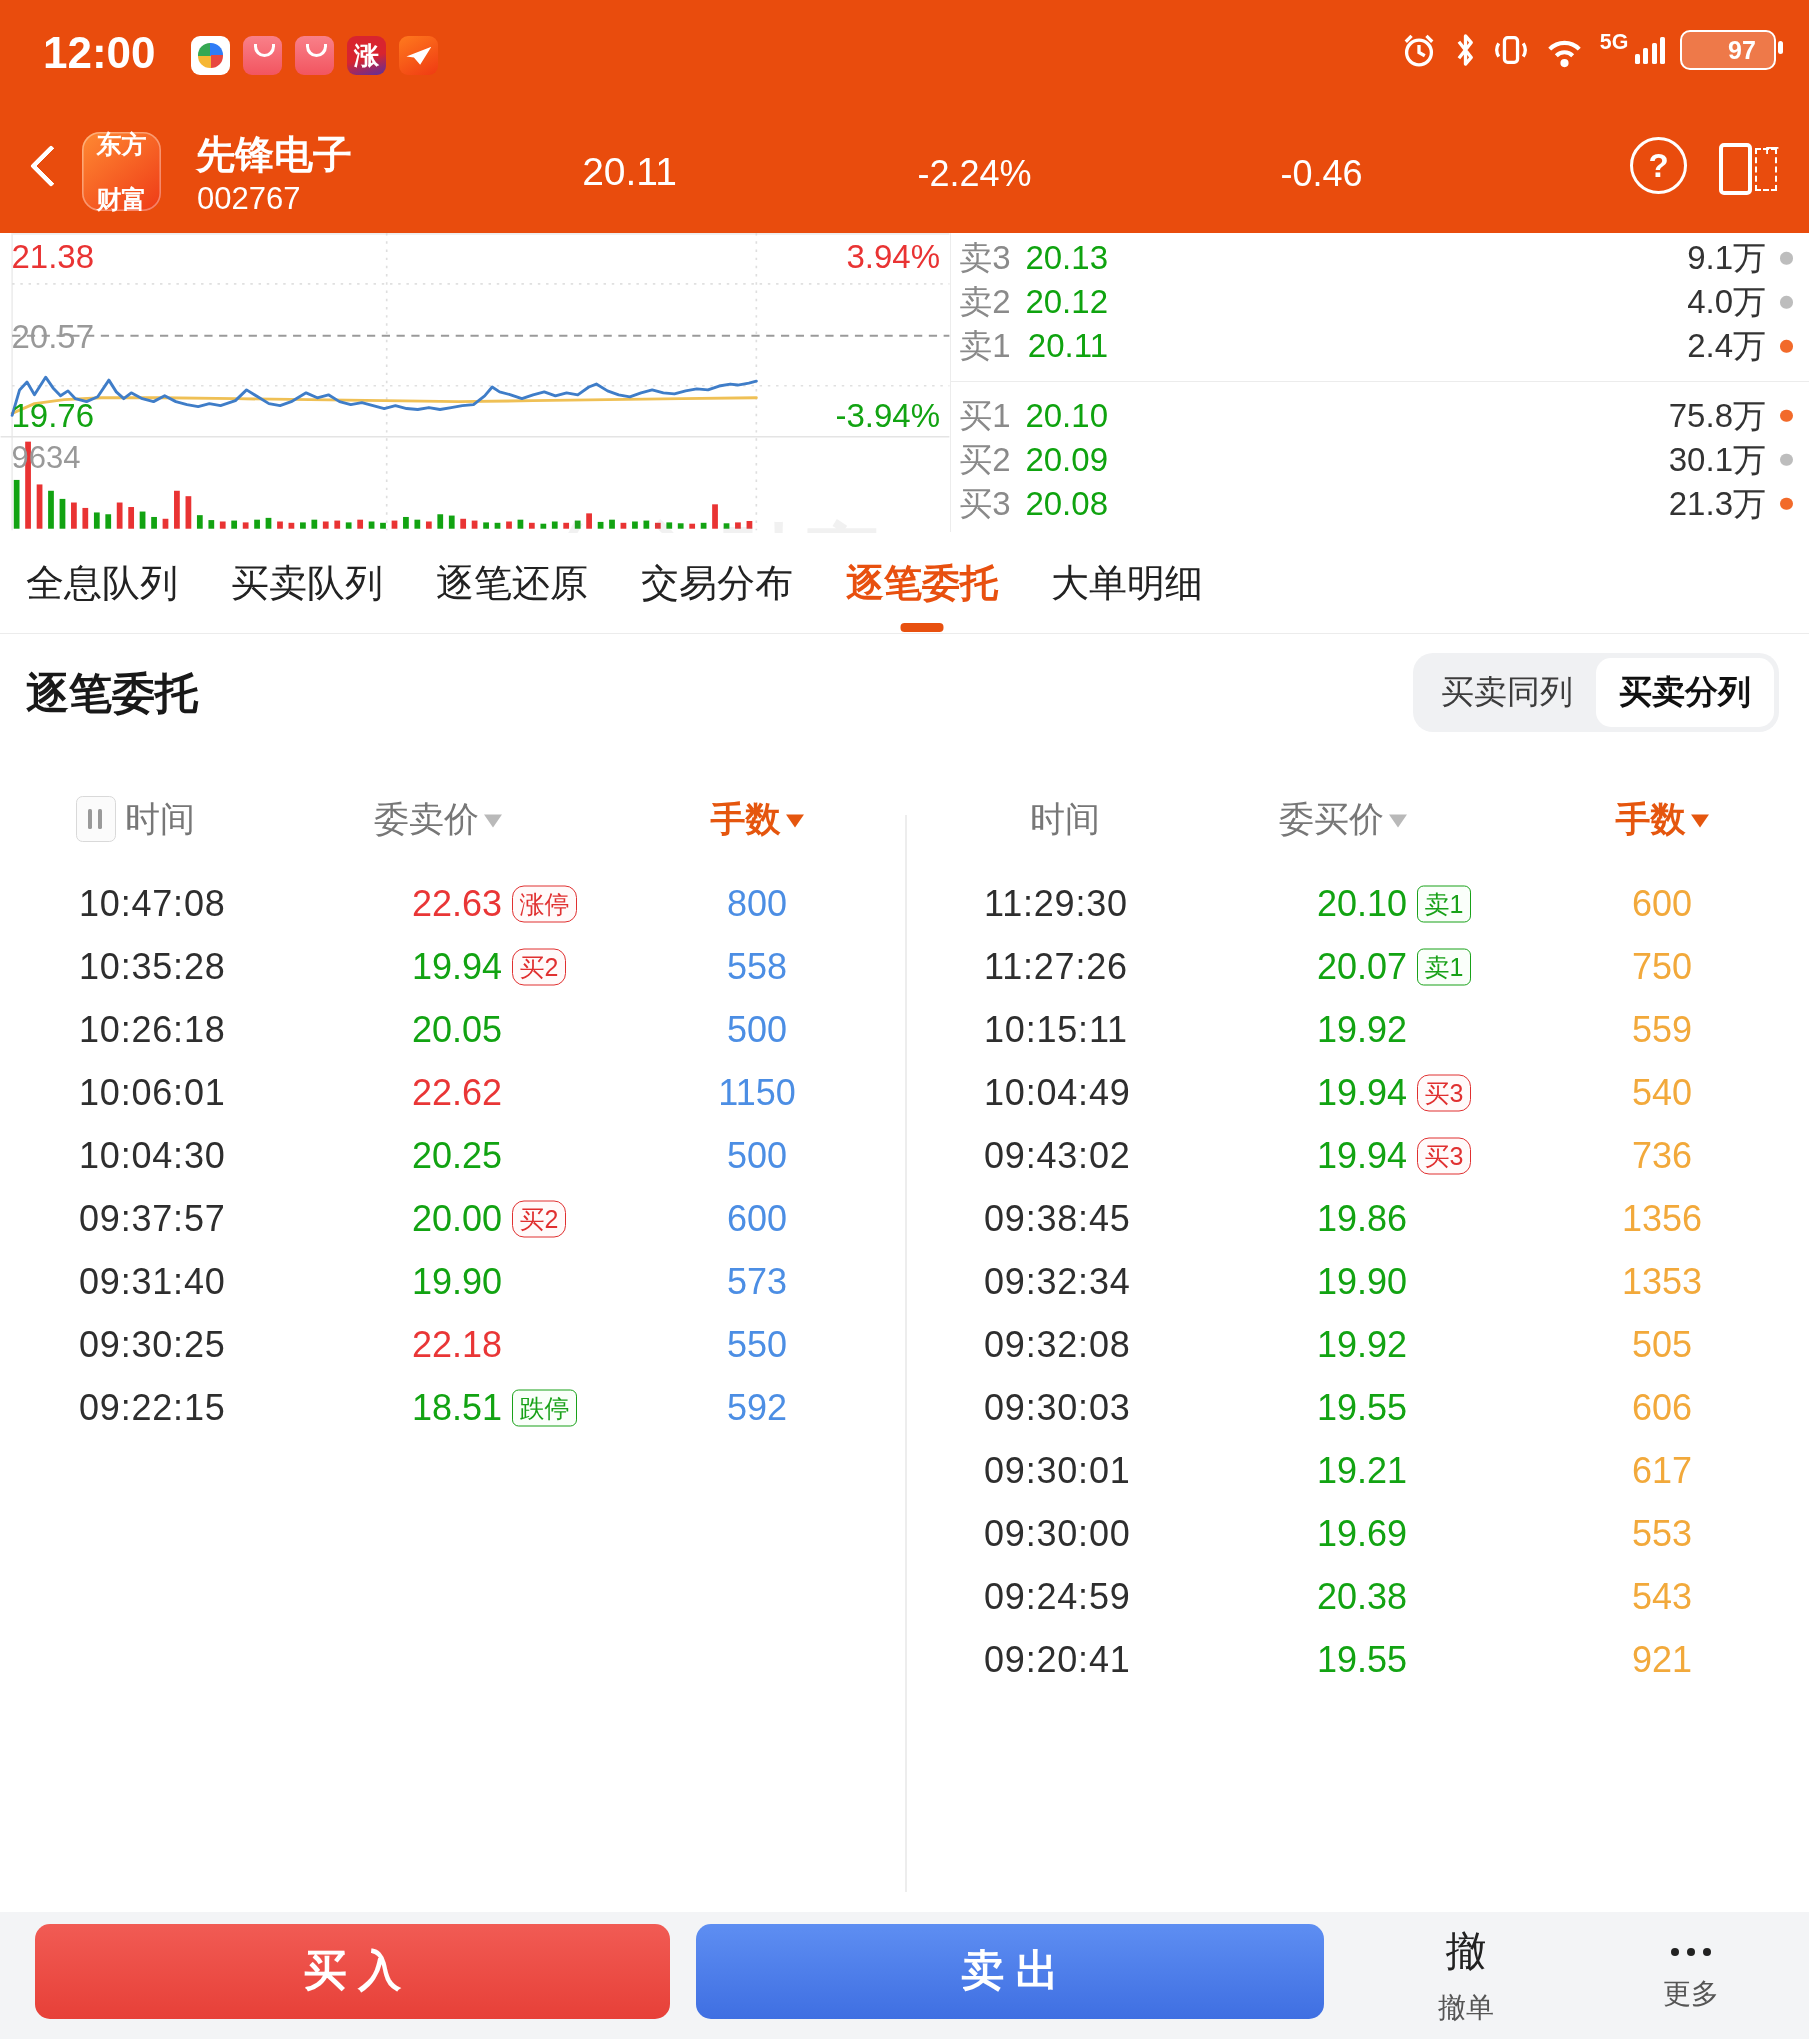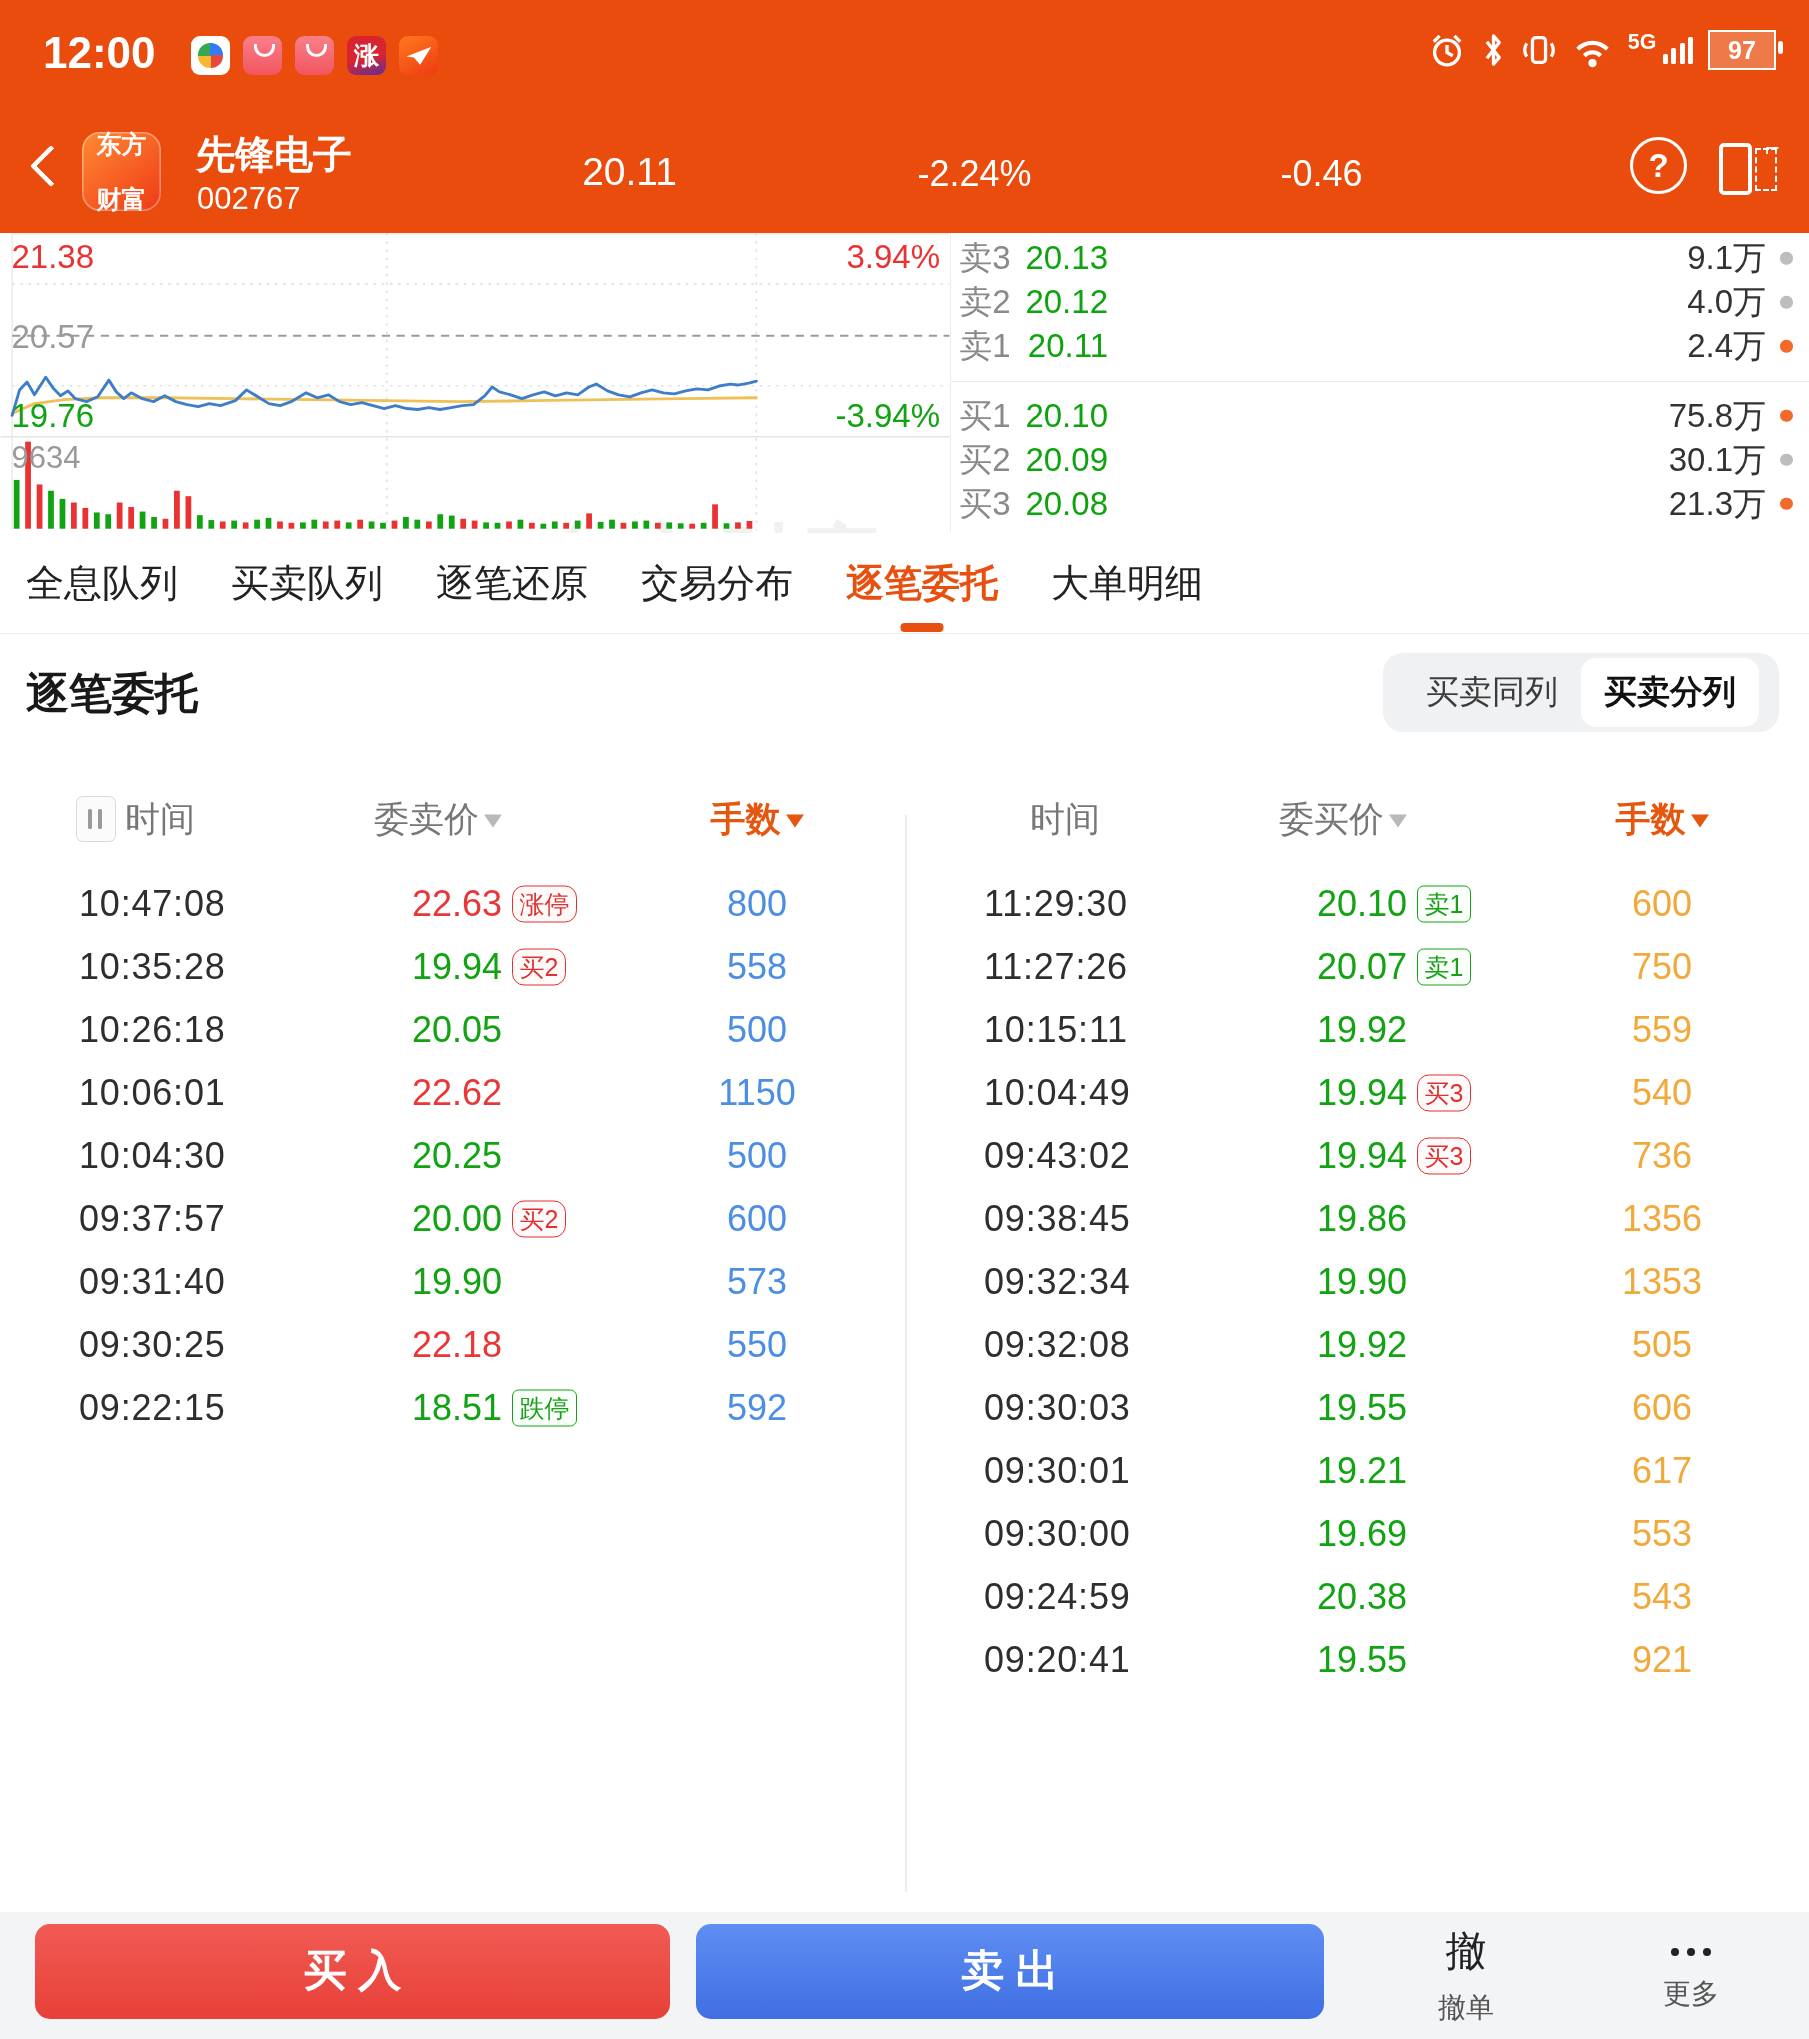--- a/index.html
+++ b/index.html
@@ -20,22 +20,22 @@
      color:#fff;font-size:25px;font-weight:700;}
   .ai-em{background:linear-gradient(150deg,#ff7a1e,#ef3a12);}
   .ai-em::before{content:"";position:absolute;left:7.4px;top:10.7px;width:25px;height:18px;background:#fff;
      clip-path:polygon(0 55%,100% 0,55% 100%,30% 60%);}
   .sys-icons{position:absolute;right:33px;top:30px;display:flex;align-items:center;gap:15px;}
   .bars{display:flex;align-items:flex-end;gap:3.3px;height:28px;}
   .bars i{display:block;width:5px;background:#fff;border-radius:1.6px;}
   .bars i:nth-child(1){height:10px}.bars i:nth-child(2){height:15.6px}
   .bars i:nth-child(3){height:21.4px}.bars i:nth-child(4){height:27px}
   .sg5g{color:#fff;font-size:21.4px;font-weight:700;margin-right:-8.2px;align-self:flex-start;}
-  .batt{width:64px;height:36px;border:2.5px solid #fff;border-radius:0;background:rgba(255,255,255,.25);
-        display:flex;align-items:center;justify-content:center;font-size:25px;font-weight:700;color:#fff;position:relative;}
+  .batt{width:64px;height:36px;border:2.5px solid #fff;border-radius:10px;background:rgba(255,255,255,.25);
+        display:flex;align-items:center;justify-content:center;font-size:25px;font-weight:700;color:#fff;position:relative;padding-left:28px;}
   .batt::after{content:"";position:absolute;right:-9px;top:9px;width:5px;height:13px;background:#fff;border-radius:2.5px;}
   
   .nav-back{position:absolute;left:36px;top:151px;width:25px;height:25px;border-left:5px solid #fff;
             border-bottom:5px solid #fff;transform:rotate(45deg);border-radius:2.5px;}
   .logo{position:absolute;left:82px;top:132px;width:79px;height:79px;border-radius:18px;
         background:linear-gradient(140deg,#ff8a33,#ee3a16);box-shadow:inset 0 0 0 1.6px rgba(255,255,255,.35);
         display:flex;flex-direction:column;align-items:center;justify-content:center;
         color:#fff;font-weight:700;font-size:25px;line-height:31px;gap:24px;}
   .stock-name{position:absolute;left:196px;top:128px;font-size:39px;font-weight:700;color:#fff;}
   .stock-code{position:absolute;left:197px;top:181px;font-size:31px;color:#fff;}
@@ -71,21 +71,21 @@
   
   .tabs{position:absolute;left:0;top:533px;width:1809px;height:101px;background:#fff;border-bottom:1.6px solid #ececec;
         display:flex;align-items:center;gap:53px;padding-left:26px;box-sizing:border-box;}
   .tab{font-size:38px;color:#222;position:relative;}
   .tab.active{color:#E8500F;font-weight:700;}
   .tab.active::after{content:"";position:absolute;left:50%;transform:translateX(-50%);bottom:-23px;
         width:43px;height:8.2px;border-radius:4.1px;background:#E8500F;}
   
   .sec-title{position:absolute;left:26px;top:665px;font-size:43px;font-weight:700;color:#191919;}
   .toggle{position:absolute;right:30px;top:653px;height:79px;background:#f0f1f3;border-radius:20px;
-          display:flex;align-items:center;padding:0 20px;}
+          display:flex;align-items:center;padding:0 5px;}
   .tg{min-width:178px;height:69px;display:flex;align-items:center;justify-content:center;
       font-size:33px;color:#3c3c3c;border-radius:15px;}
   .tg.active{background:#fff;font-weight:700;color:#111;}
   
   .tables{position:absolute;left:0;top:757px;width:1809px;height:1156px;}
   .tbl{position:absolute;top:0;width:905px;height:100%;}
   .tbl-sell{left:0;}.tbl-buy{left:905px;}
   .tdivider{position:absolute;left:905px;top:58px;width:1.6px;height:1077px;background:#ededed;}
   .thead{position:relative;height:115px;font-size:35px;color:#777;}
   .thead span{position:absolute;top:62px;transform:translateY(-50%);}

